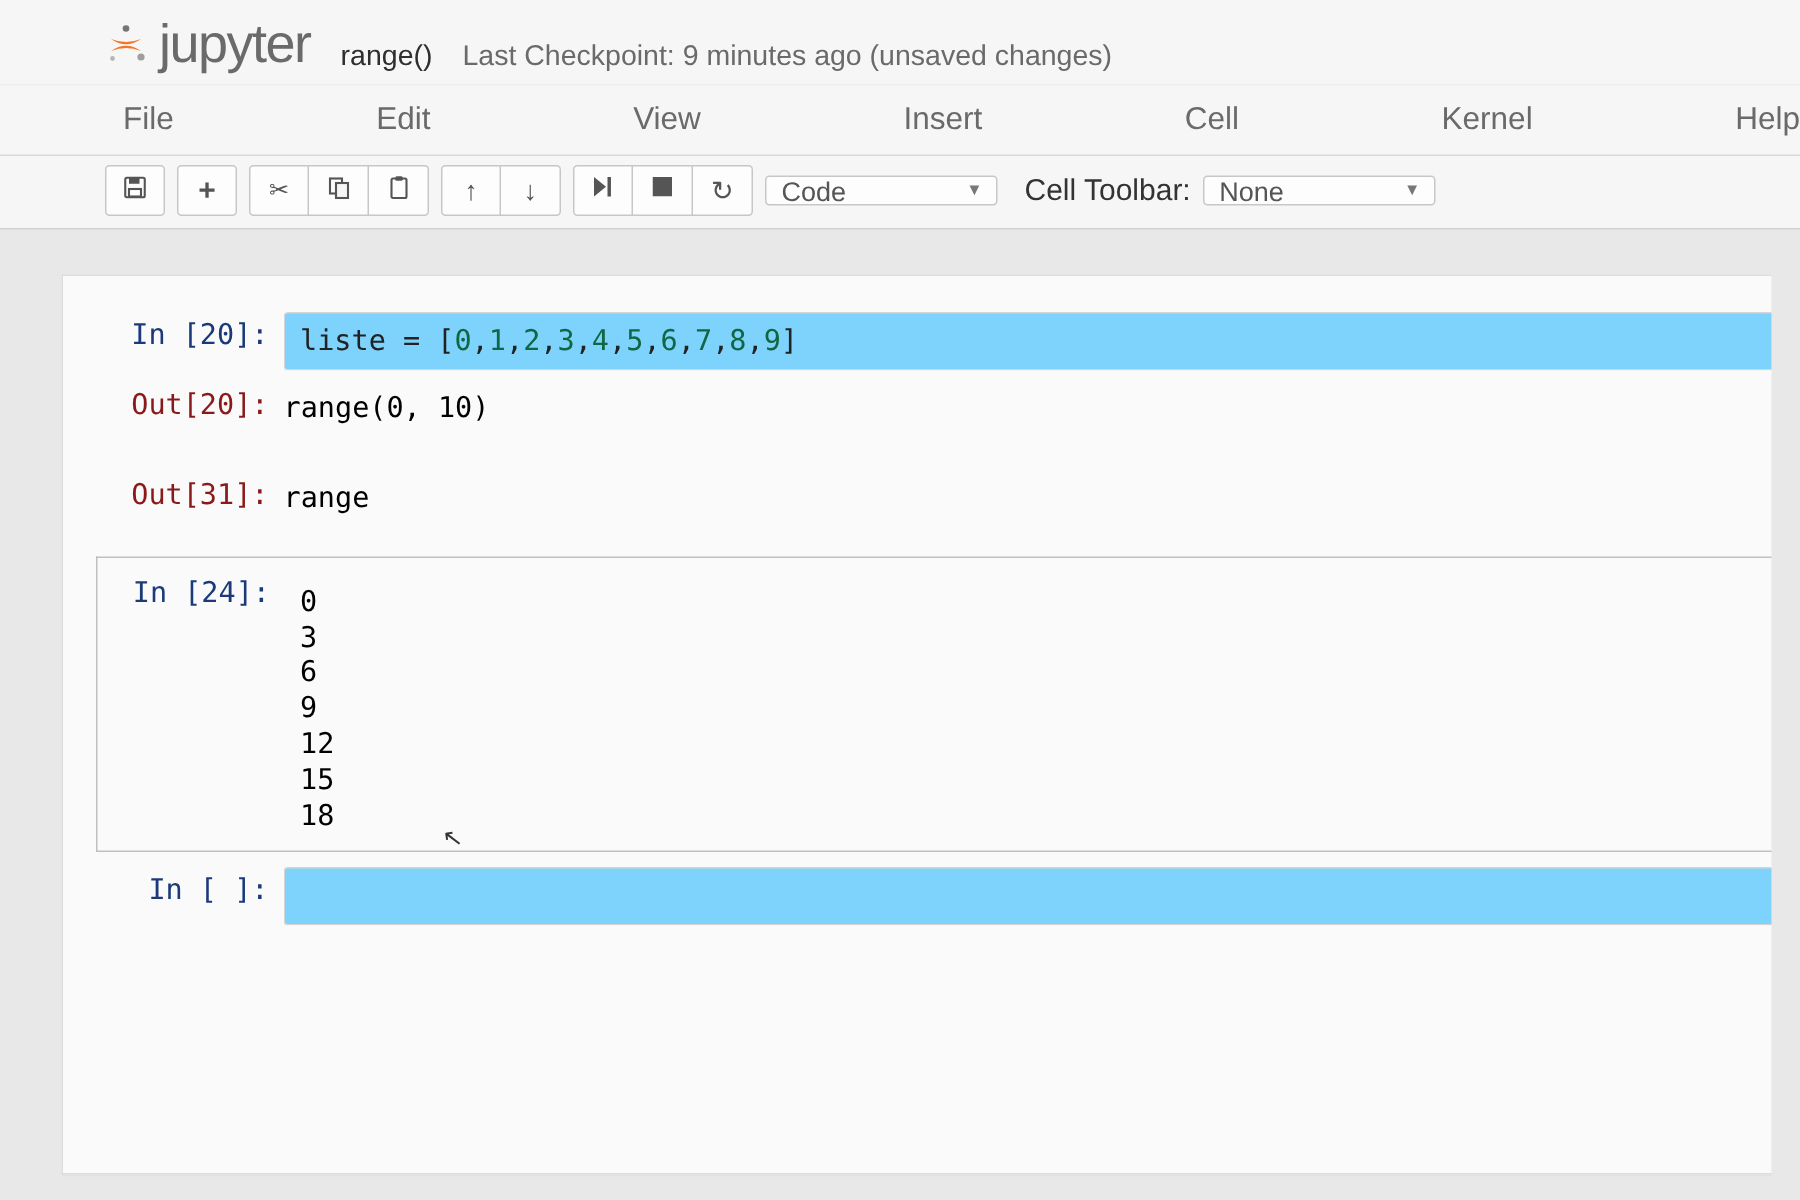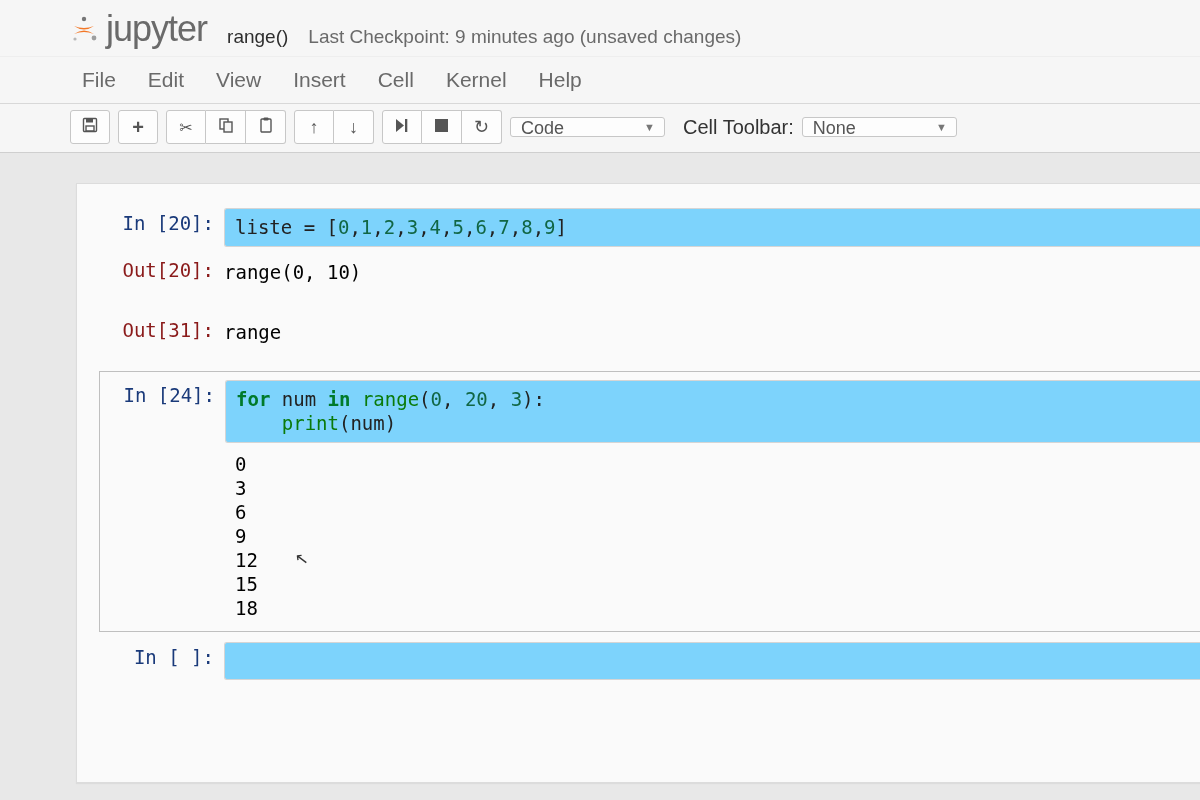--- a/index.html
+++ b/index.html
@@ -41,20 +41,21 @@
   }
 
   
   .menubar {
     background: #f6f6f6;
     padding: 3px 0 3px 82px;
     display: flex;
     gap: 32px;
     border-top: 1px solid rgba(0,0,0,0.03);
     border-bottom: 1px solid #d8d8d8;
+    justify-content: space-between;
   }
   .menubar-item {
     font-size: 21px;
     color: #6a6a6a;
     padding: 8px 0;
     cursor: pointer;
   }
 
   
   .toolbar {
@@ -112,21 +113,21 @@
   }
   .tb-label {
     font-size: 20px;
     color: #333;
     margin-left: 10px;
     margin-right: 0;
   }
 
   
   .notebook-outer {
-    padding: 30px 0 0 76px;
+    padding: 30px 0 0 41px;
     border-radius: 28px;
   }
   .notebook {
     background: #fafafa;
     border: 1px solid #dcdcdc;
     border-right: none;
     width: 1140px;
     min-height: 600px;
     padding: 20px 0 30px 0;
     box-shadow: 0 1px 1px rgba(0,0,0,0.05);
@@ -343,24 +344,20 @@
         <div class="cell-body output-area">
           <div class="output-text">range</div>
         </div>
       </div>
       <div style="height: 14px;"></div>
       <div class="cell selected">
         <div class="prompt-col">
           <div class="prompt in">In [24]:</div>
         </div>
         <div class="cell-body">
-          <div class="input-area">
-            <div class="code"><span class="hl-kw">for</span><span> num </span><span class="hl-kw">in</span><span> </span><span class="hl-builtin">range</span><span>(</span><span class="hl-num">0</span><span>, </span><span class="hl-num">20</span><span>, </span><span class="hl-num">3</span><span>):
-    </span><span class="hl-builtin">print</span><span>(num)</span></div>
-          </div>
           <div style="display: flex; padding-top: 10px;">
             <div style="width: 0px;"></div>
             <div class="output-text" style="padding-left: 10px;">0
 3
 6
 9
 12
 15
 18</div>
           </div>

